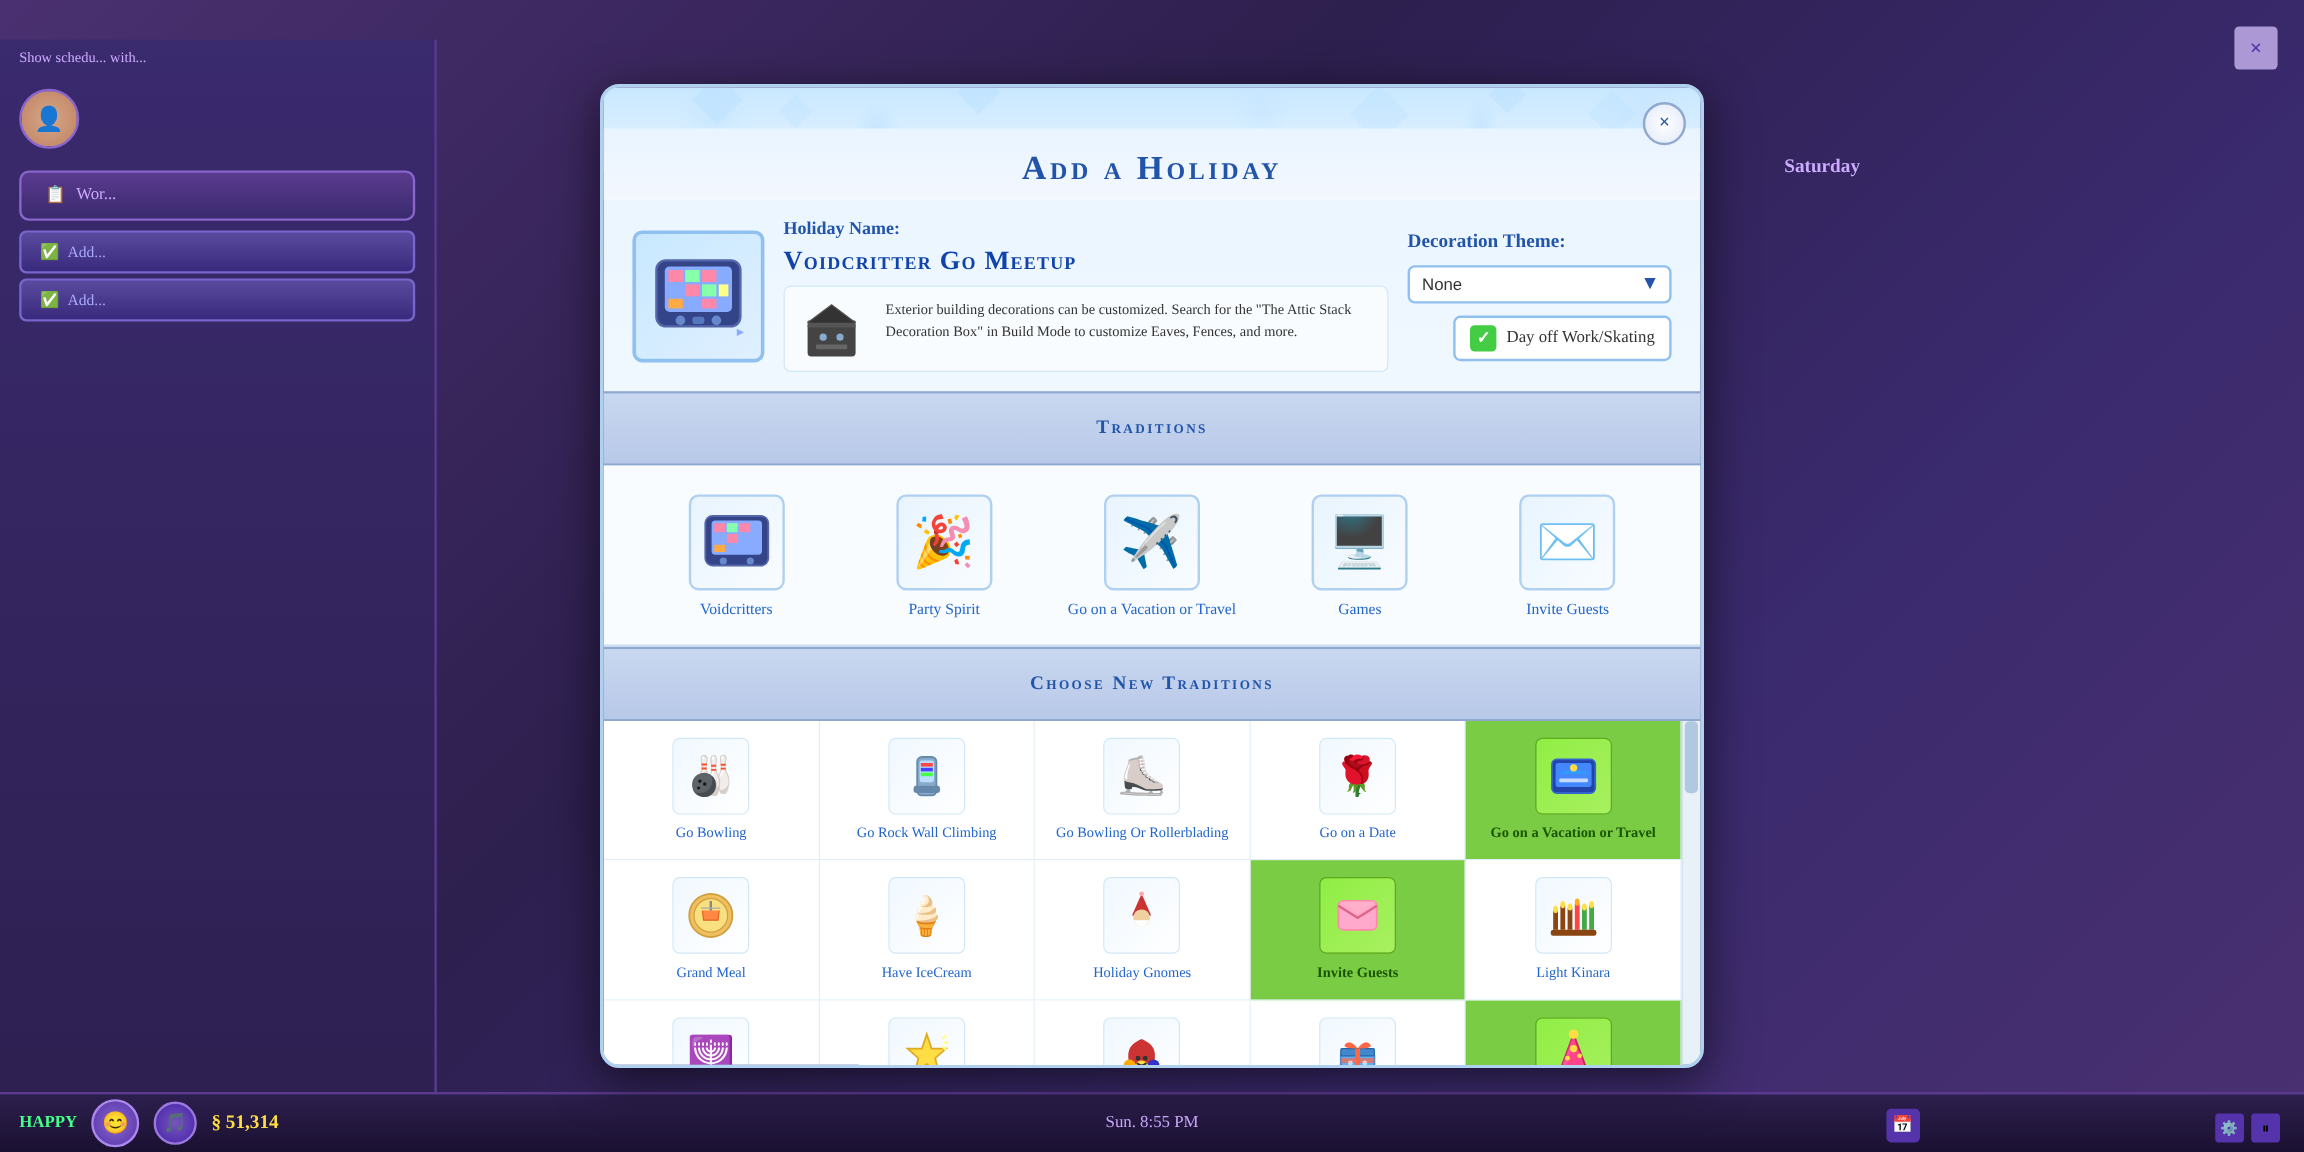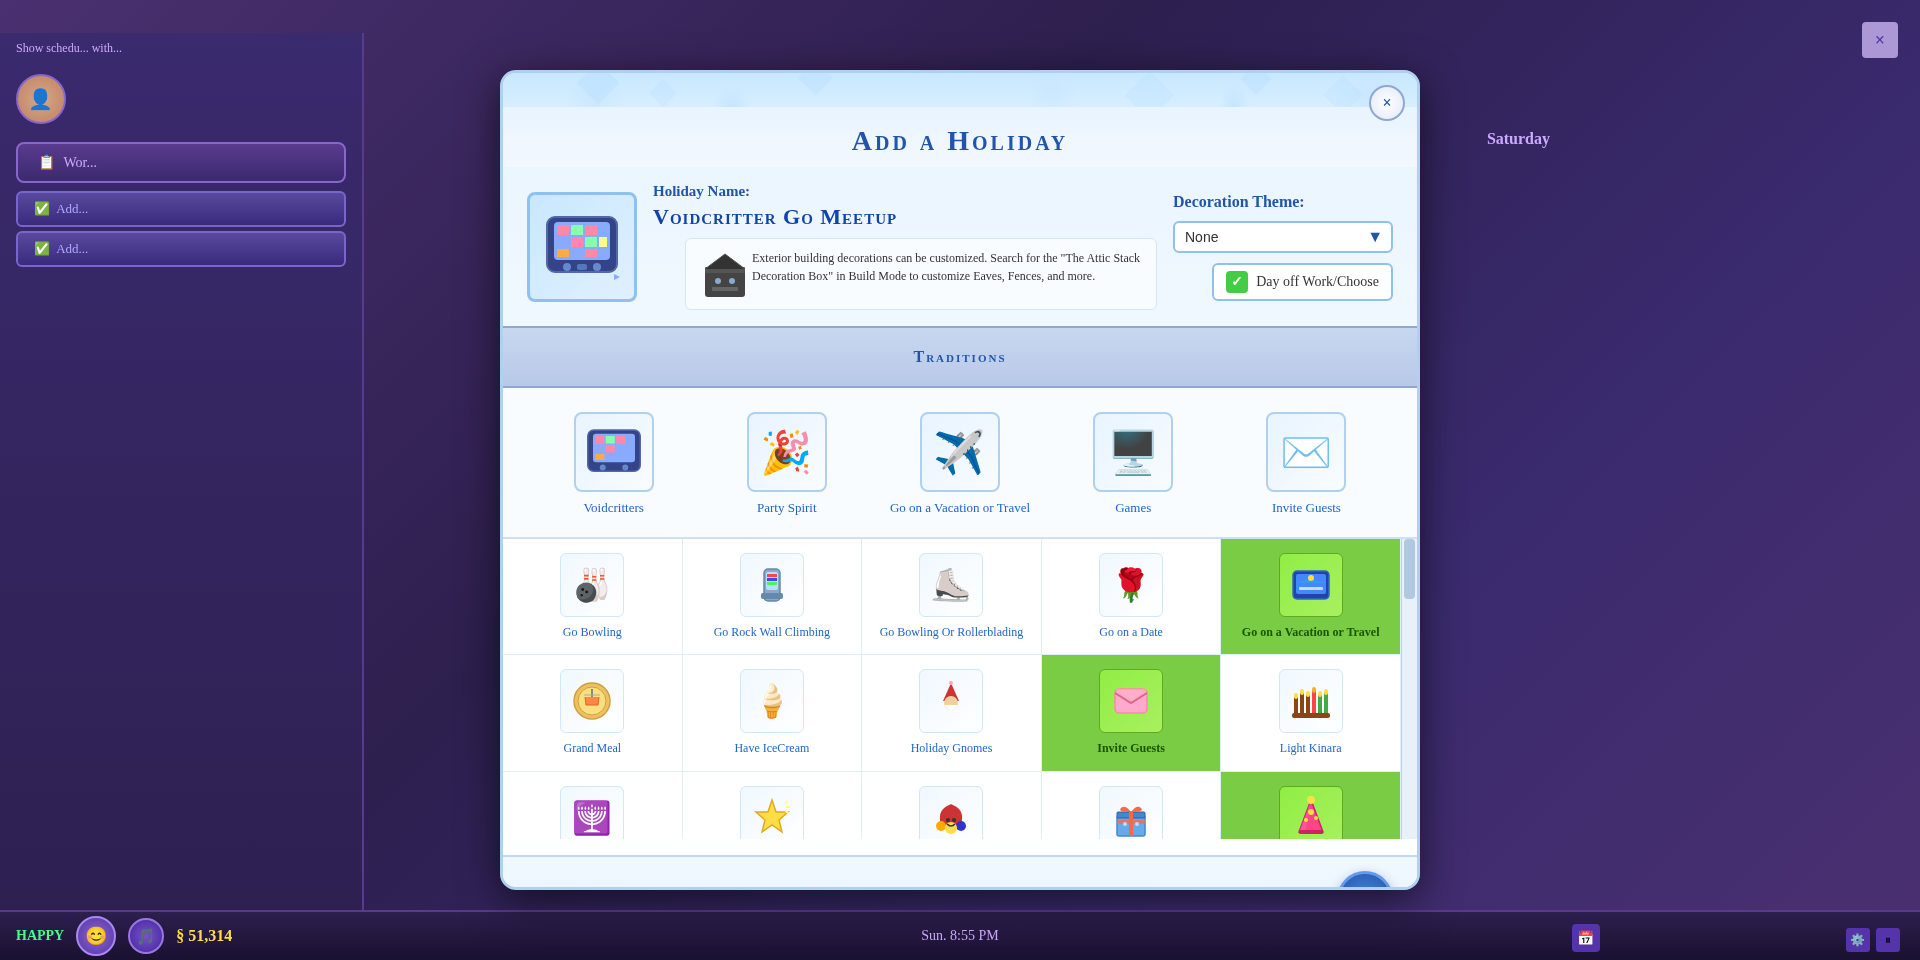--- a/index.html
+++ b/index.html
@@ -124,27 +124,26 @@
     .holiday-name-value {
       color: #1144aa;
       font-size: 22px;
       font-variant: small-caps;
       font-weight: bold;
       letter-spacing: 1px;
     }
 
     .info-box {
       display: flex;
-      gap: 2px;
+      gap: 20px;
       margin-top: 8px;
       padding: 10px 14px;
       background: #f8fcff;
       border: 1px solid #d0e8f8;
       border-radius: 6px;
-      margin-left: 32px;
     }
 
     .info-icon {
       width: 50px;
       height: 50px;
       flex-shrink: 0;
     }
 
     .info-text {
       font-size: 12px;
@@ -673,21 +672,21 @@
           <div class="decoration-label">Decoration Theme:</div>
           <div class="dropdown-wrapper">
             <select class="decoration-dropdown">
               <option>None</option>
             </select>
             <div class="dropdown-arrow">▼</div>
           </div>
 
           <div class="day-off-checkbox">
             <div class="checkbox-green">✓</div>
-            <span class="day-off-label">Day off Work/Choose</span>
+            <span class="day-off-label">Day off Work/Skating</span>
           </div>
         </div>
       </div>
 
       <div class="section-header traditions-section">Traditions</div>
 
       <div style="display:flex;gap:0;padding:16px 0 12px 0;background:#f8fcff;border-bottom:2px solid #d0e0f0;margin:0 -24px;padding-left:24px;padding-right:24px;">
 
         <div class="tradition-item">
           <div class="tradition-icon-box">
@@ -729,20 +728,21 @@
         </div>
 
         <div class="tradition-item">
           <div class="tradition-icon-box">
             <span style="font-size:42px;">✉️</span>
           </div>
           <div class="tradition-label">Invite Guests</div>
         </div>
       </div>
 
+      <div class="section-header new-traditions-section">Choose New Traditions</div>
 
       <div class="grid-with-scroll">
         <div class="traditions-grid-inner">
 
           <div class="new-tradition-item">
             <div class="new-tradition-icon">
                 <span>🎳</span>
               </div>
             <div class="new-tradition-label">Go Bowling</div>
           </div>

